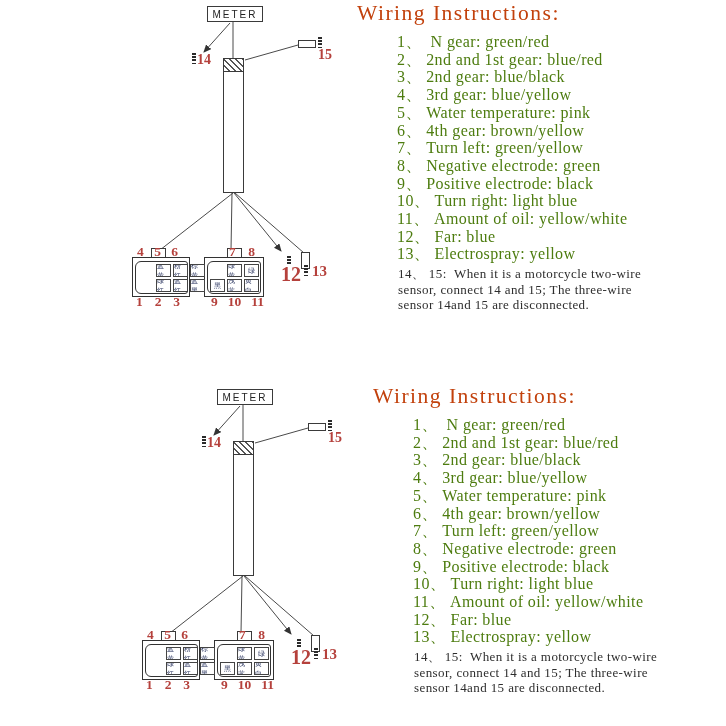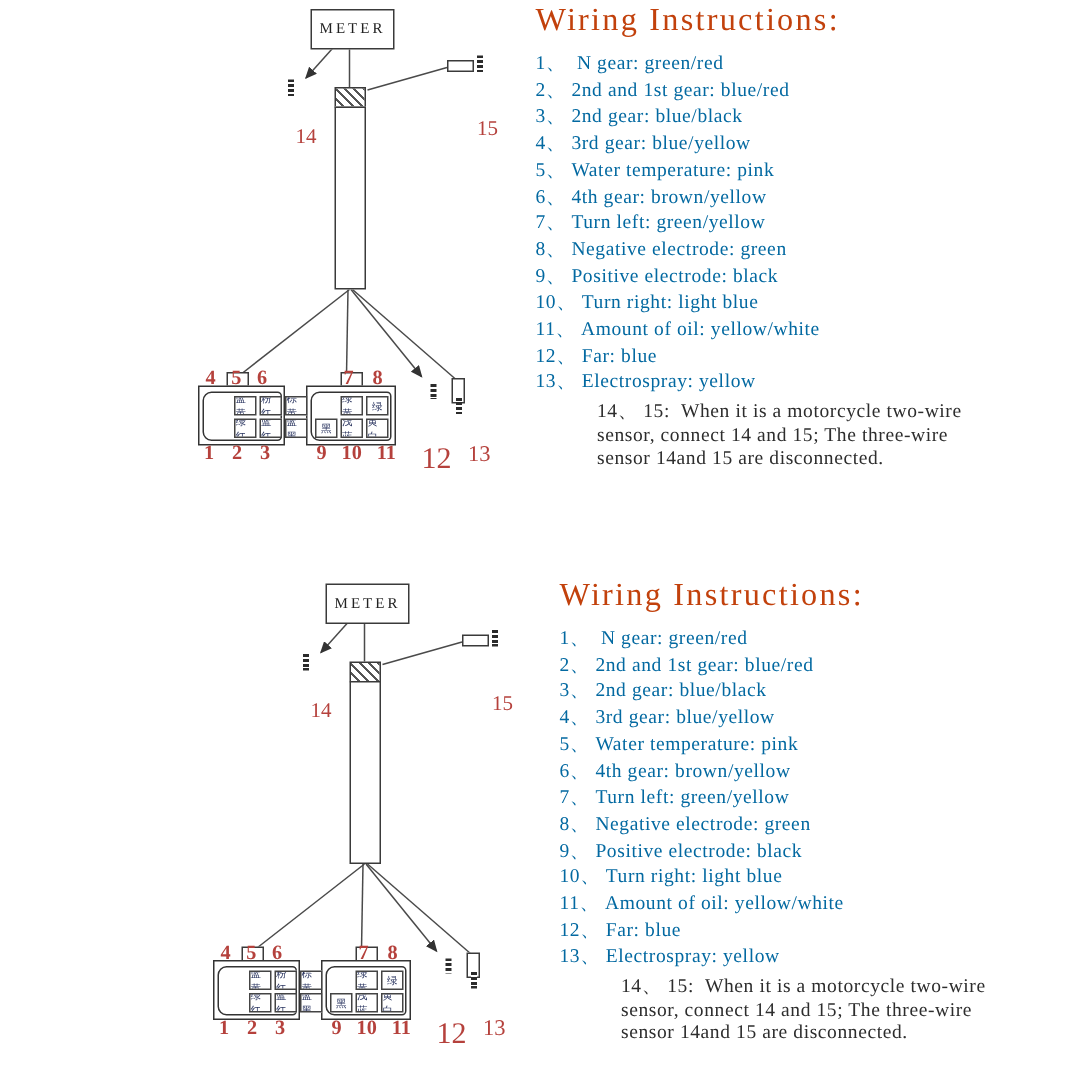--- a/index.html
+++ b/index.html
@@ -7,23 +7,23 @@
            font-family:"Liberation Serif", serif; }
   .panel { position:absolute; width:726px; height:363px; }
   #panel1 { top:0; left:0; }
   #panel2 { top:383px; left:10px; }
   #panel2 .instructions { left:363px; }
 
   
   .diagram { position:absolute; left:0; top:0; width:345px; height:315px; }
   .wires { position:absolute; left:0; top:0; }
   .abs { position:absolute; box-sizing:border-box; }
-  .meter { left:207px; top:6px; width:56px; height:27px; border:1.5px solid #3a3a3a; background:#fff;
+  .meter { left:207px; top:6px; width:56px; height:16px; border:1.5px solid #3a3a3a; background:#fff;
            display:flex; align-items:center; justify-content:center;
-           font-family:Liberation Serif, serif; font-size:10px; letter-spacing:2px; color:#222; }
+           font-family:Liberation Sans, sans-serif; font-size:10px; letter-spacing:2px; color:#222; }
   .hatch { left:223px; top:58px; width:21px; height:14px; border:1px solid #3a3a3a;
            background:repeating-linear-gradient(45deg, #ffffff 0 3px, #555 3px 4.4px); }
   .cable { left:223px; top:71px; width:21px; height:122px; border:1px solid #3a3a3a; background:#fff; }
   .tab   { width:15px; height:10px; border:1.5px solid #3a3a3a; background:#fff; }
   .tab-left  { left:151px; top:248px; }
   .tab-right { left:227px; top:248px; }
   .block { border:1.6px solid #333; background:#fff; }
   .block-left  { left:132px; top:257px; width:58px; height:40px; }
   .block-right { left:204px; top:257px; width:60px; height:40px; }
   .inner { border:1px solid #333; border-radius:6px 3px 3px 6px; background:#fff; }
@@ -34,39 +34,39 @@
   .grid-right { left:210px; top:264px; }
   .cell { border:1px solid #444; background:#fff; display:flex; align-items:center; justify-content:center;
           font-size:7px; color:#2a3560; font-family:"DejaVu Sans", sans-serif; overflow:hidden; }
   .cell:empty { border-color:transparent; }
   .numrow { position:absolute; display:flex; justify-content:space-between;
             color:#b5413c; font-weight:bold; font-size:13.5px; font-family:"Liberation Serif", serif; }
   .nums-lt { left:137px; top:244px; width:41px; }
   .nums-lb { left:136px; top:294px; width:44px; }
   .nums-rt { left:229px; top:244px; width:26px; }
   .nums-rb { left:211px; top:294px; width:53px; }
-  .wlabel { position:absolute; color:#b5413c; font-weight:normal; font-family:"Liberation Serif", serif;margin-top:32px; }
+  .wlabel { position:absolute; color:#b5413c; font-weight:bold; font-family:"Liberation Serif", serif; }
   .lbl14 { left:197px; top:52px; font-size:14px; }
   .lbl15 { left:318px; top:47px; font-size:14px; }
   .lbl12 { left:281px; top:263px; font-size:20px; }
   .lbl13 { left:312px; top:263px; font-size:15px; }
   .pin { position:absolute; width:4px;
          background:repeating-linear-gradient(180deg,#2b2b2b 0 2px,#ffffff 2px 3.2px); }
   .pin14 { left:192px; top:53px; height:11px; }
   .pin15 { left:318px; top:37px; height:11px; }
   .pin12 { left:287px; top:256px; height:10px; }
   .pin13 { left:304px; top:265px; height:11px; }
   .c15 { left:298px; top:40px; width:18px; height:8px; border:1px solid #3a3a3a; background:#fff; }
   .c13 { left:301px; top:252px; width:9px; height:17px; border:1px solid #3a3a3a; background:#fff; }
 
   
   .instructions { position:absolute; left:357px; top:1px; width:362px; }
   .ititle { font-size:21.5px; letter-spacing:1.5px; color:#c2410c; white-space:nowrap; }
   .ilist  { margin-top:7px; }
-  .iline  { font-size:13px; line-height:17.7px; letter-spacing:0.4px; color:#0369a1; white-space:pre; }
+  .iline  { font-size:16px; line-height:17.7px; letter-spacing:0.4px; color:#4d7c0f; white-space:pre;margin-left:40px; }
   .inote  { margin-top:3px; }
   .inline { font-size:13px; line-height:15.5px; letter-spacing:0.4px; color:#2d2d2d; white-space:pre;margin-left:41px; }
 </style>
 </head>
 <body>
 
 <div class="stage">
   <div class="panel" id="panel1">
 
     <div class="diagram">

